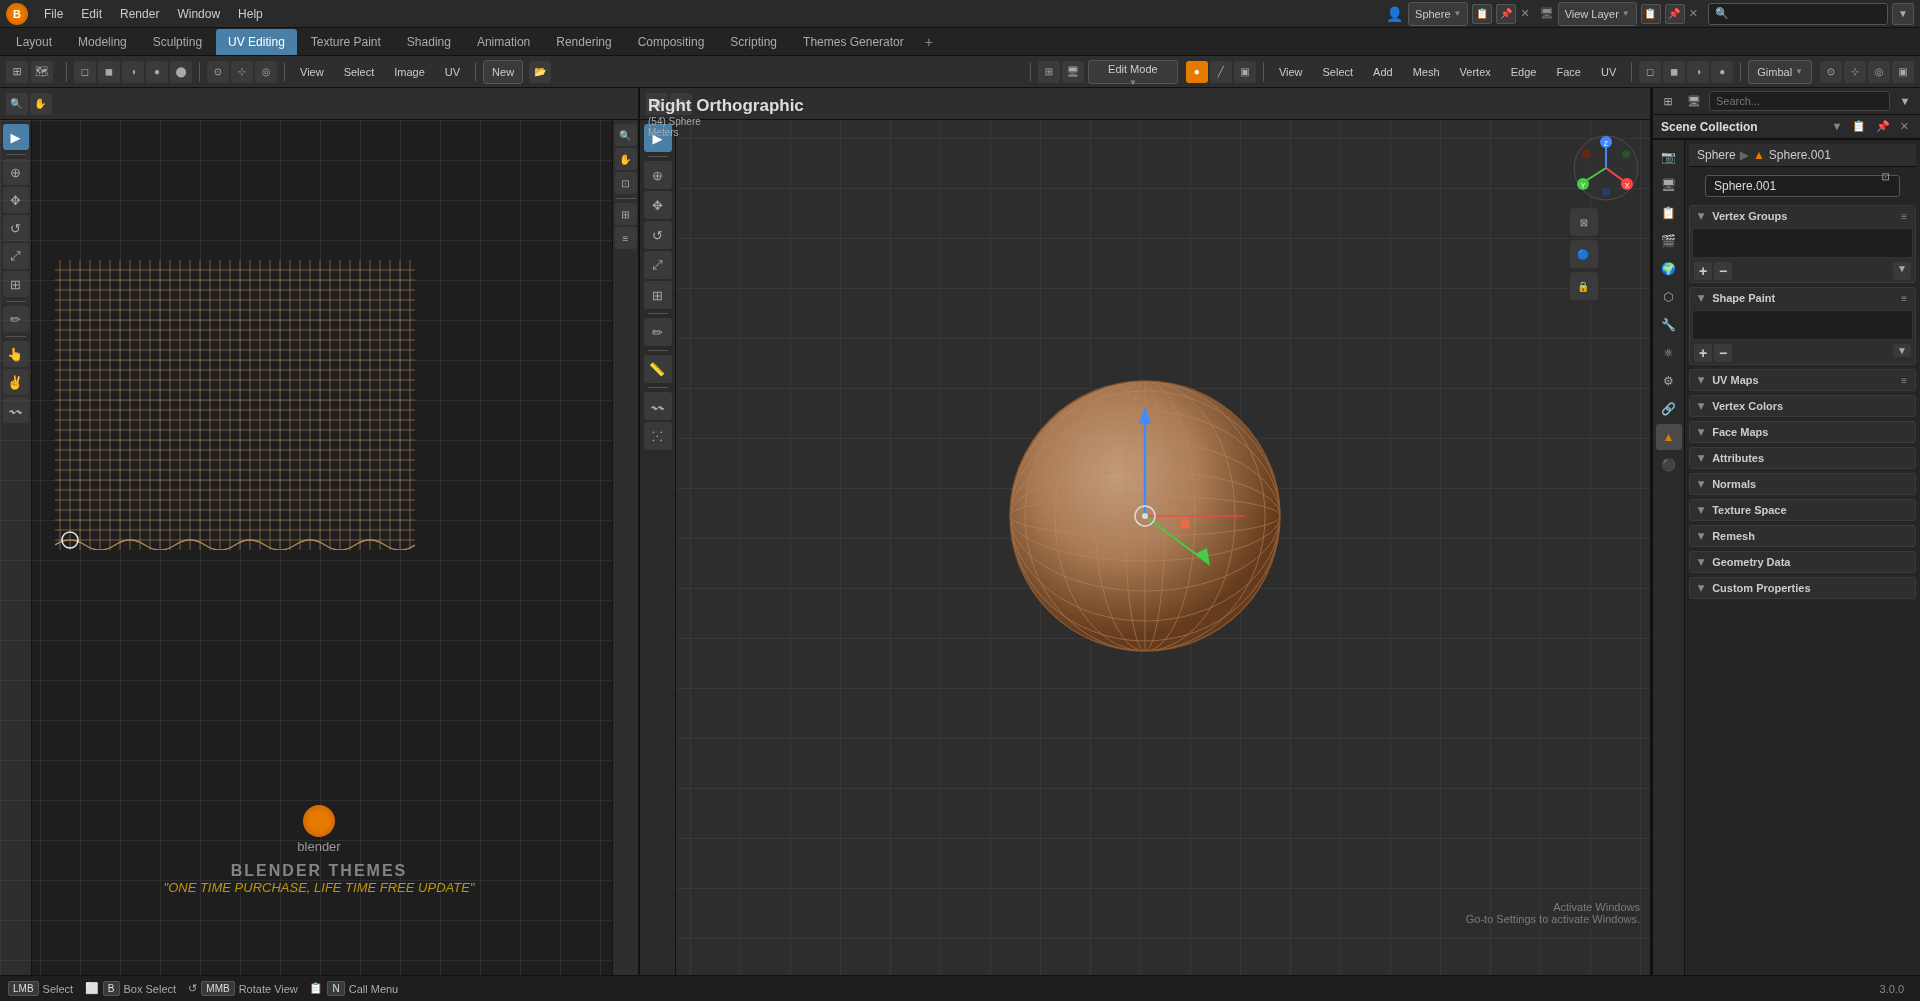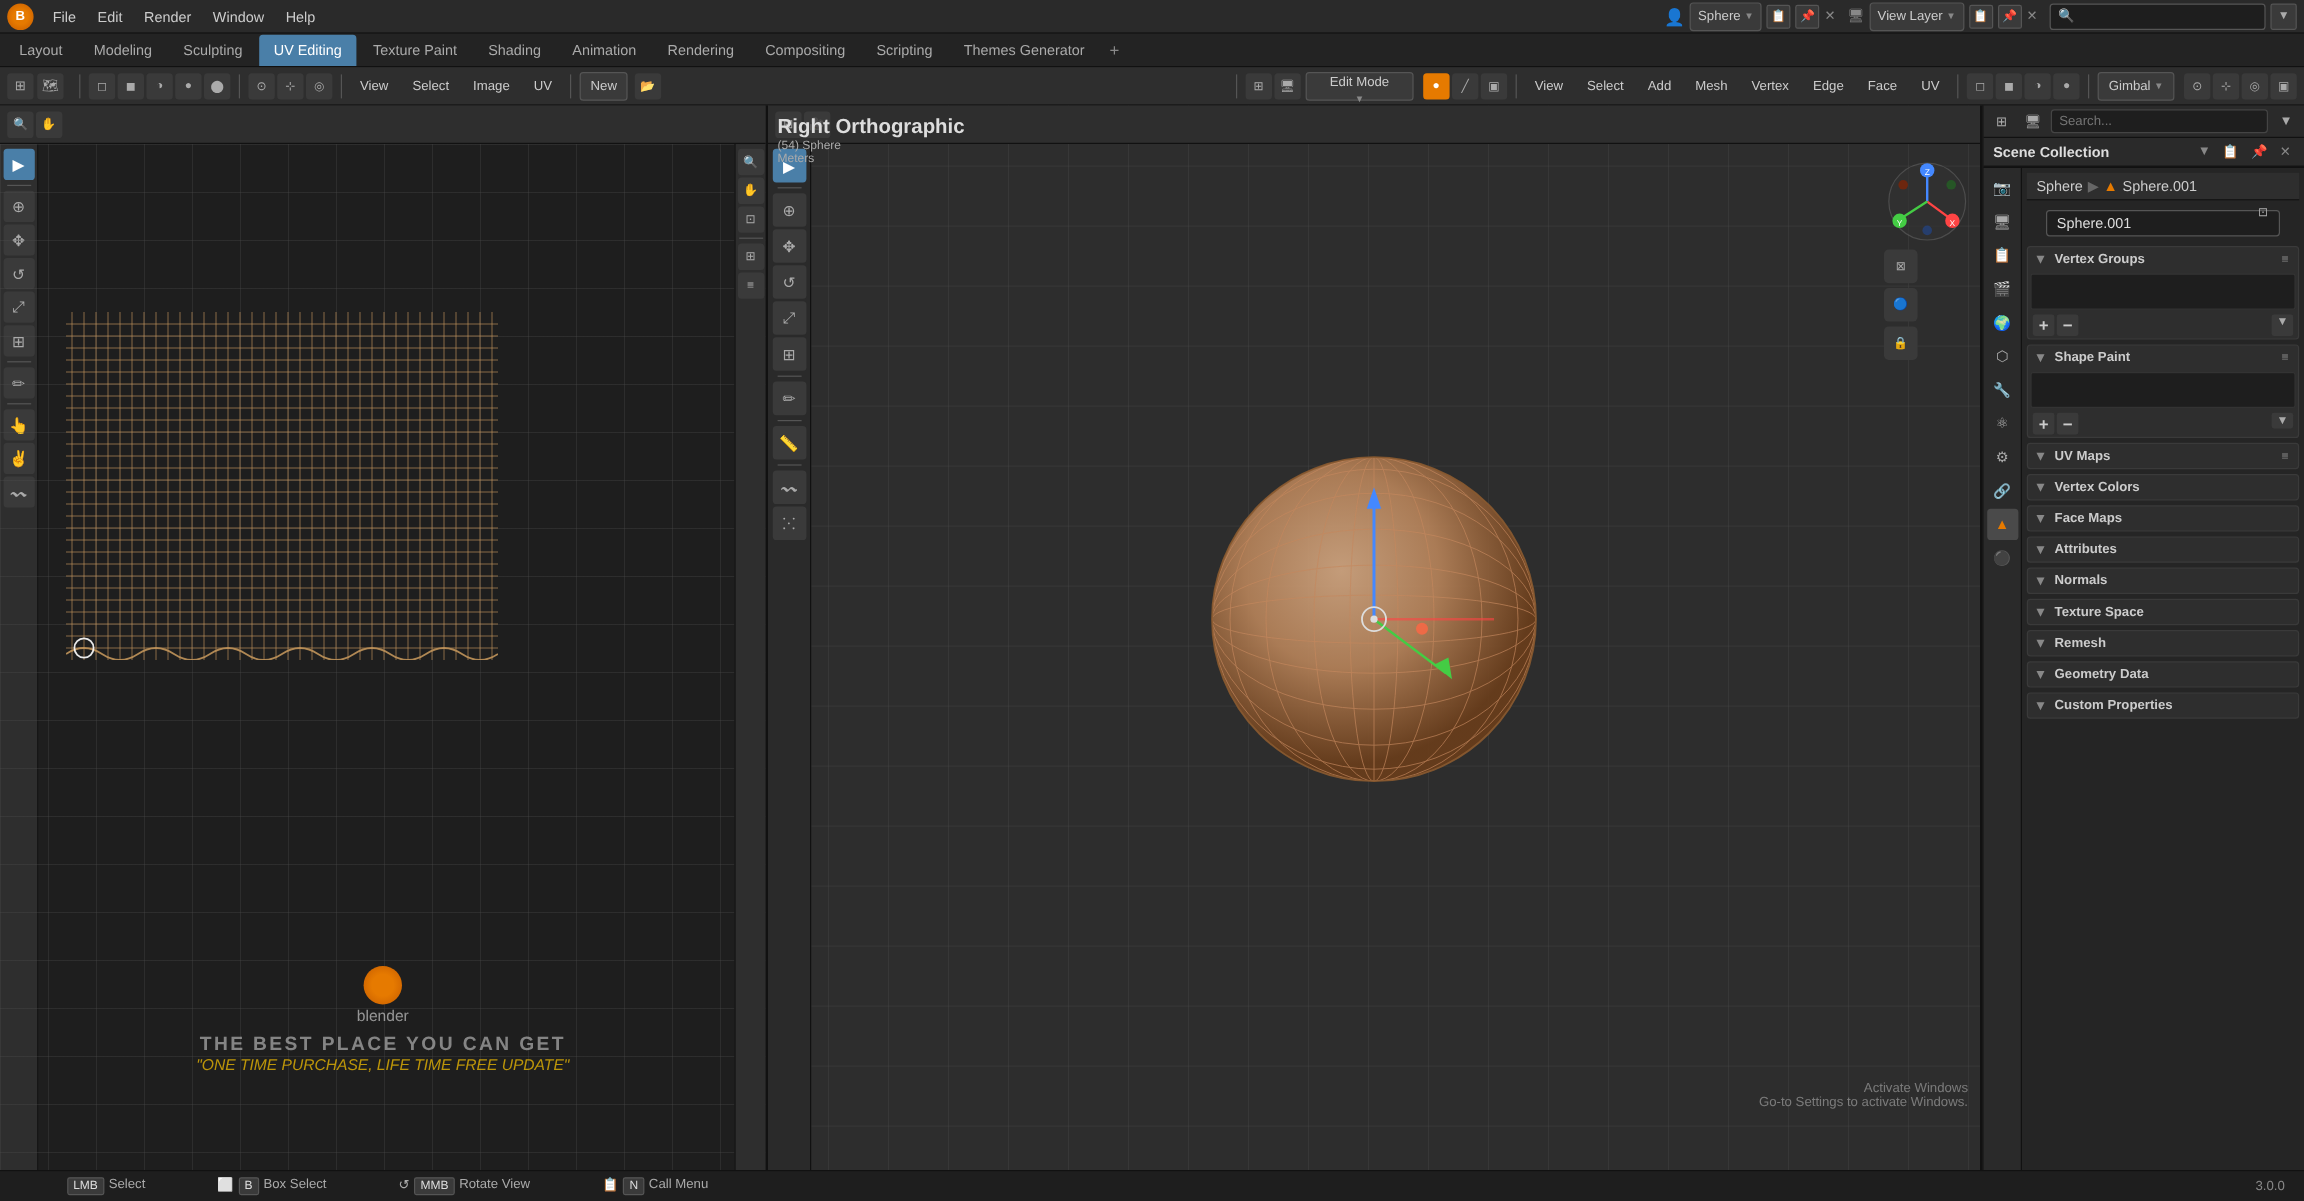--- a/index.html
+++ b/index.html
@@ -382,22 +382,22 @@
     }
 
     
     #status-bar {
       height: 26px;
       background: #1e1e1e;
       border-top: 1px solid #111;
       display: flex; align-items: center; padding: 0 8px; gap: 12px;
     }
     .status-item {
-      display: flex; align-items: flex-start; gap: 4px;
-      color: #aaa; font-size: 11px; margin-left: 48px;
+      display: flex; align-items: center; gap: 4px;
+      color: #aaa; font-size: 11px;
     }
     .status-key {
       background: #3a3a3a;
       border: 1px solid #555;
       border-radius: 2px;
       padding: 1px 4px;
       font-size: 10px; color: #ddd;
     }
 
     
@@ -796,21 +796,21 @@
         <div class="tool-separator"></div>
         <div class="tool-btn" style="width:22px;height:22px;font-size:10px;">⊞</div>
         <div class="tool-btn" style="width:22px;height:22px;font-size:10px;">≡</div>
       </div>
 
       <div id="watermark">
         <div class="blender-logo-area">
           <div class="blender-icon"></div>
           <div class="blender-text">blender</div>
         </div>
-        <div class="sub-text">THE BEST PLACE YOU CAN GET</div>
+        <div class="sub-text">BLENDER THEMES</div>
         <div class="quote-text">"ONE TIME PURCHASE, LIFE TIME FREE UPDATE"</div>
       </div>
 
     </div>
   </div>
 
   <div id="center-panel">
 
     <div id="vp-header">
       <div style="display:flex;align-items:center;gap:2px;">

